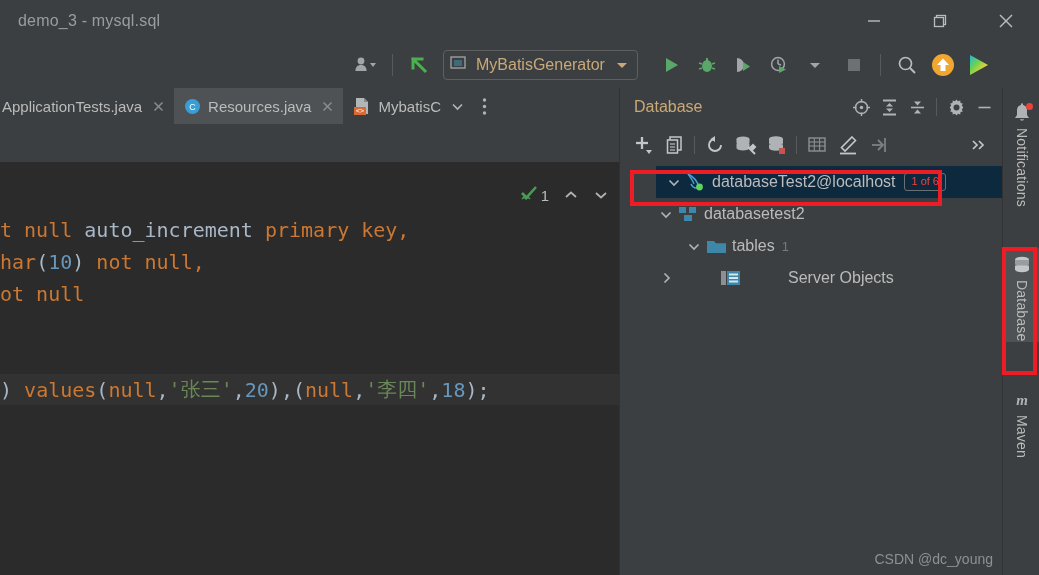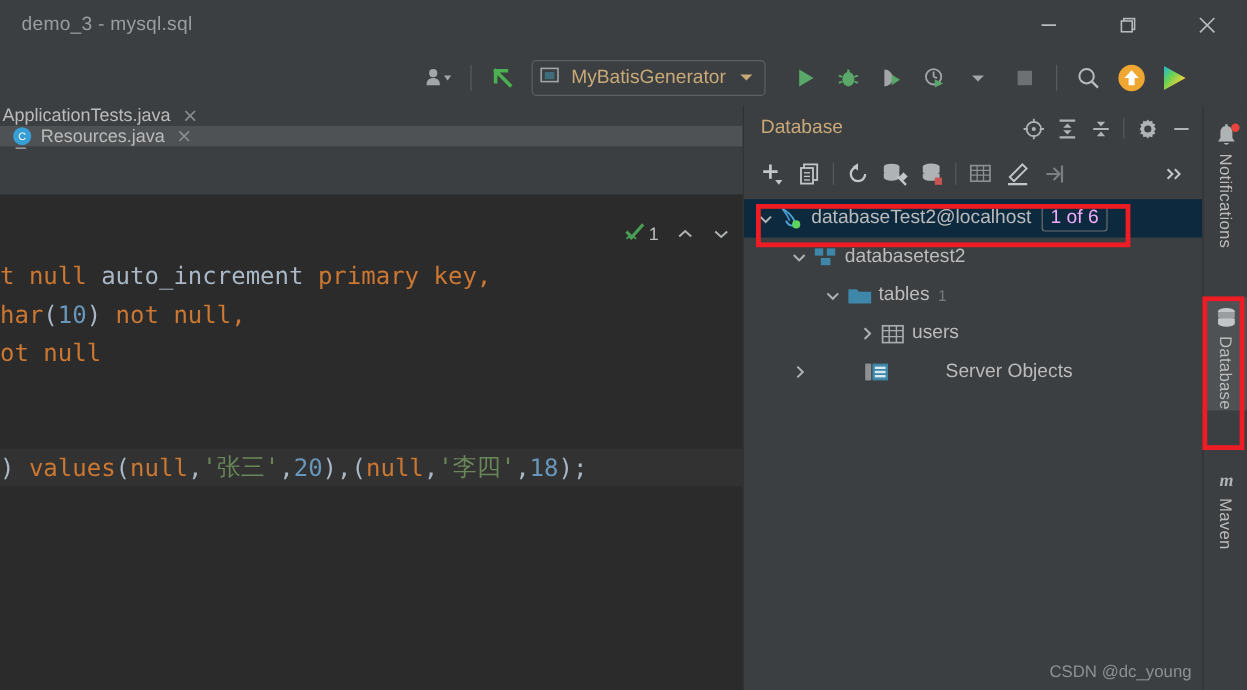--- a/index.html
+++ b/index.html
@@ -63,21 +63,20 @@
   .runcfg-label {
     font-size: 16px; color: #c9a978; margin: 0 10px 0 8px;
   }
 
   
   .tabbar {
     position: absolute; left: 0; top: 88px; width: 619px; height: 36px;
     background: #3c3f41;
     display: flex; align-items: stretch;
     overflow: hidden;
-    flex-direction: column;
   }
   .tab {
     display: flex; align-items: center;
     padding: 0 9px 0 10px;
     height: 36px;
     position: relative;
   }
   .tab.active { background: #4e5254; }
   .tab-label {
     font-size: 15px; color: #bbbbbb; white-space: nowrap;
@@ -177,21 +176,21 @@
   .t-arrow {
     width: 20px; height: 20px;
     display: flex; align-items: center; justify-content: center;
     flex: 0 0 20px;
   }
   .t-icon { width: 24px; display: flex; align-items: center; justify-content:center; flex:0 0 24px; margin-right: 4px;}
   .t-label { font-size: 16px; color: #bbbbbb; white-space: nowrap; }
   .t-sub   { font-size: 13px; color: #7a7a7a; margin-left: 7px; }
   .t-badge {
     margin-left: 9px;
-    font-size: 16px; color: #f0abfc;
+    font-size: 11px; color: #ef4444;
     border: 1px solid #6b6f71; border-radius: 3px;
     padding: 1px 6px 2px 6px;
     line-height: 1.1;
   }
 
   
   .rstrip {
     position: absolute; right: 0; top: 88px; width: 37px; height: 487px;
     background: #3c3f41;
     border-left: 1px solid #323232;
@@ -541,21 +540,21 @@
       </div>
       <div class="dbt-overflow">
         <svg width="18" height="14" viewBox="0 0 18 14">
           <path d="M3 3 L7 7 L3 11" fill="none" stroke="#c3c6c8" stroke-width="1.7"></path>
           <path d="M9 3 L13 7 L9 11" fill="none" stroke="#c3c6c8" stroke-width="1.7"></path>
         </svg>
       </div>
     </div>
 
     <div class="db-tree" id="tree-host">
-        <div class="tnode selected" style="padding-left: 8px;">
+        <div class="tnode selected" style="padding-left: 8px; margin-left: 36px;">
           <span class="t-arrow">
             <svg width="14" height="11" viewBox="0 0 14 11">
               <path d="M2.5 3.5 L7 8 L11.5 3.5" fill="none" stroke="#b0b3b5" stroke-width="1.7"></path>
             </svg>
           </span>
           <span class="t-icon">
             <svg width="22" height="22" viewBox="0 0 22 22">
               <path d="M3 3 C7 5 11 9 13 13 C14 15 13 17 11 17 C9 17 7 15 6 13" fill="none" stroke="#4a9fd4" stroke-width="1.6"></path>
               <path d="M3 3 C6 7 8 10 9 13" fill="none" stroke="#4a9fd4" stroke-width="1.3"></path>
               <circle cx="14.5" cy="16" r="3.4" fill="#5fd35f"></circle>
@@ -586,37 +585,20 @@
             </svg>
           </span>
           <span class="t-icon">
             <svg width="21" height="17" viewBox="0 0 21 17">
               <path d="M1 3 L8 3 L9.8 5.2 L20 5.2 L20 15 L1 15 Z" fill="#3e87a8"></path>
             </svg>
           </span>
           <span class="t-label">tables</span>
           <span class="t-sub">1</span>
         </div>
-        <div class="tnode" style="padding-left: 92px;">
-          <span class="t-arrow">
-            <svg width="11" height="14" viewBox="0 0 11 14">
-              <path d="M3.5 2.5 L8 7 L3.5 11.5" fill="none" stroke="#b0b3b5" stroke-width="1.7"></path>
-            </svg>
-          </span>
-          <span class="t-icon">
-            <svg width="20" height="17" viewBox="0 0 20 17">
-              <rect x="1.5" y="1.5" width="17" height="14" fill="none" stroke="#a9acae" stroke-width="1.4"></rect>
-              <line x1="1.5" y1="5.5" x2="18.5" y2="5.5" stroke="#a9acae" stroke-width="1.2"></line>
-              <line x1="1.5" y1="10.5" x2="18.5" y2="10.5" stroke="#a9acae" stroke-width="1.2"></line>
-              <line x1="7" y1="1.5" x2="7" y2="15.5" stroke="#a9acae" stroke-width="1.2"></line>
-              <line x1="13" y1="1.5" x2="13" y2="15.5" stroke="#a9acae" stroke-width="1.2"></line>
-            </svg>
-          </span>
-          <span class="t-label">users</span>
-        </div>
         <div class="tnode" style="padding-left: 36px; gap: 42px;">
           <span class="t-arrow">
             <svg width="11" height="14" viewBox="0 0 11 14">
               <path d="M3.5 2.5 L8 7 L3.5 11.5" fill="none" stroke="#b0b3b5" stroke-width="1.7"></path>
             </svg>
           </span>
           <span class="t-icon">
             <svg width="21" height="18" viewBox="0 0 21 18">
               <rect x="1" y="2" width="5" height="14" fill="#8d9092"></rect>
               <rect x="7" y="2" width="13" height="14" fill="#3e87a8"></rect>

